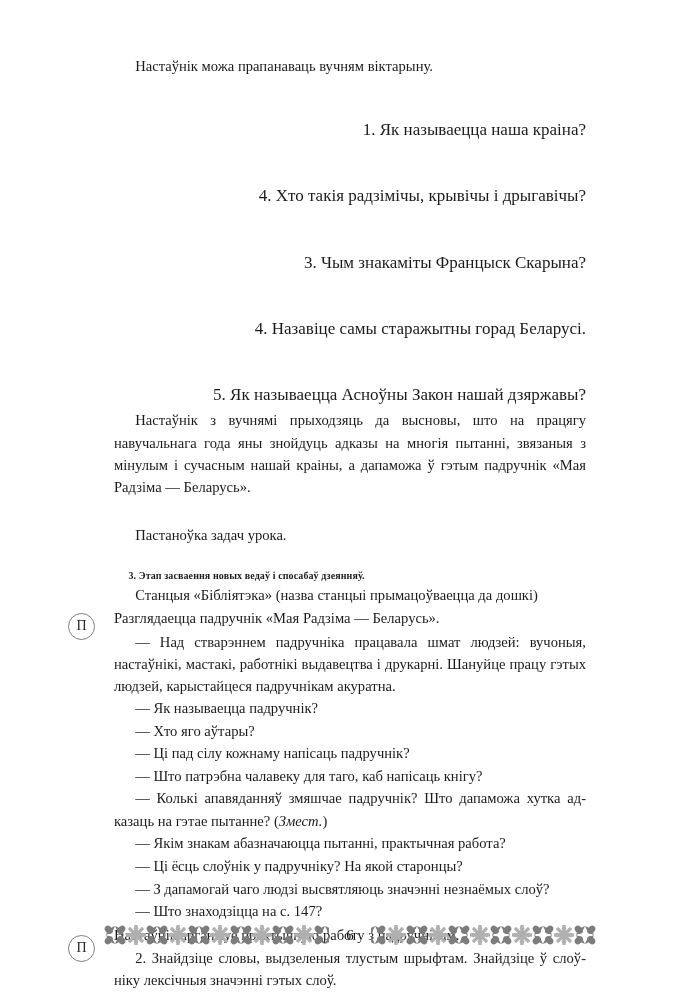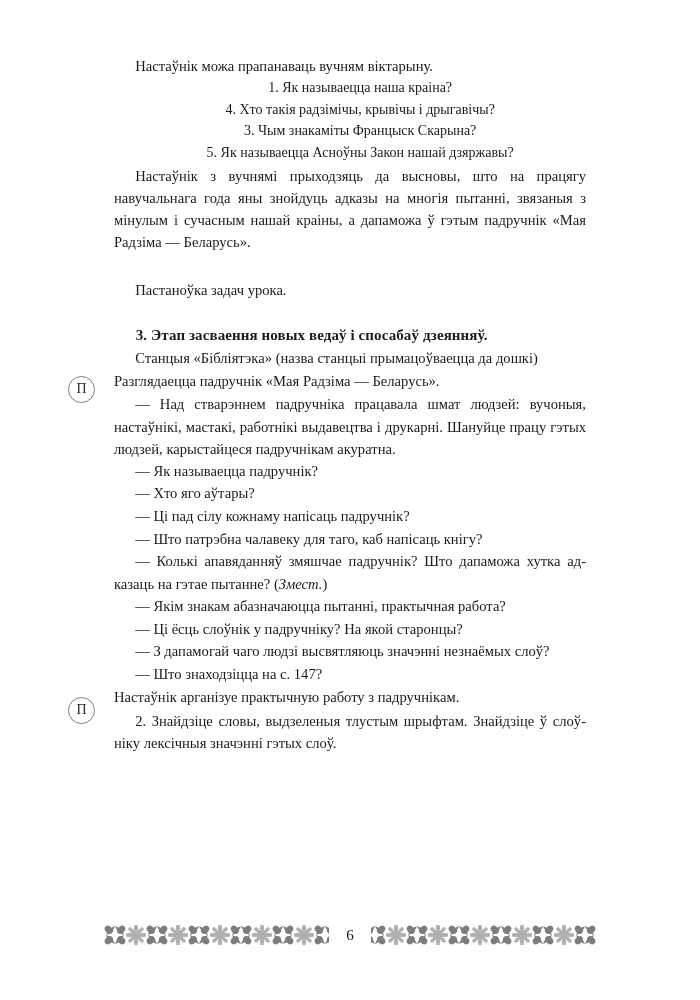--- a/index.html
+++ b/index.html
@@ -40,43 +40,44 @@
   .gap-m { margin-top: 1px; }
   .gap-l { margin-top: 26px; }
   .gap-xl { margin-top: 22px; }
 
   .qlist {
     margin: 0;
     padding: 0;
     list-style: none;
   }
   .qlist li {
-    font-size: 14px;
+    font-size: 17px;
     line-height: 1.545;
     text-indent: 1.45em;
-    text-align: center;
+    text-align: right;
+    margin-top: 40px;
   }
   .dashlist {
     margin: 0;
     padding: 0;
     list-style: none;
   }
   .dashlist li {
     font-size: 14.6px;
     line-height: 1.545;
     text-indent: 1.45em;
     text-align: justify;
   }
   .dashlist li.wrap {
     text-align: justify;
   }
 
   .heading {
     font-weight: bold;
-    font-size: 15px;
+    font-size: 10px;
     line-height: 1.5;
     text-indent: 1.45em;
     letter-spacing: 0.1px;
   }
 
   .pmark {
     position: absolute;
     left: 0;
     width: 27px;
     height: 27px;
@@ -125,20 +126,21 @@
 <div class="page">
 
   <div class="content">
 
     <p class="para indent">Настаўнік можа прапанаваць вучням віктарыну.</p>
 
     <ul class="qlist gap-m">
       <li>1. Як называецца наша краіна?</li>
       <li>4. Хто такія радзімічы, крывічы і дрыгавічы?</li>
       <li>3. Чым знакаміты Францыск Скарына?</li>
+      <li>4. Назавіце самы старажытны горад Беларусі.</li>
       <li>5. Як называецца Асноўны Закон нашай дзяржавы?</li>
     </ul>
 
     <p class="para indent gap-m">Настаўнік з вучнямі прыходзяць да высновы, што на працягу навучальнага года яны знойдуць адказы на многія пытанні, звязаныя з мінулым і сучасным нашай краіны, а дапаможа ў гэтым падручнік «Мая Радзіма — Беларусь».</p>
 
     <p class="para indent gap-l">Пастаноўка задач урока.</p>
 
     <p class="para heading gap-xl">3. Этап засваення новых ведаў і спосабаў дзеянняў.</p>
 
 

